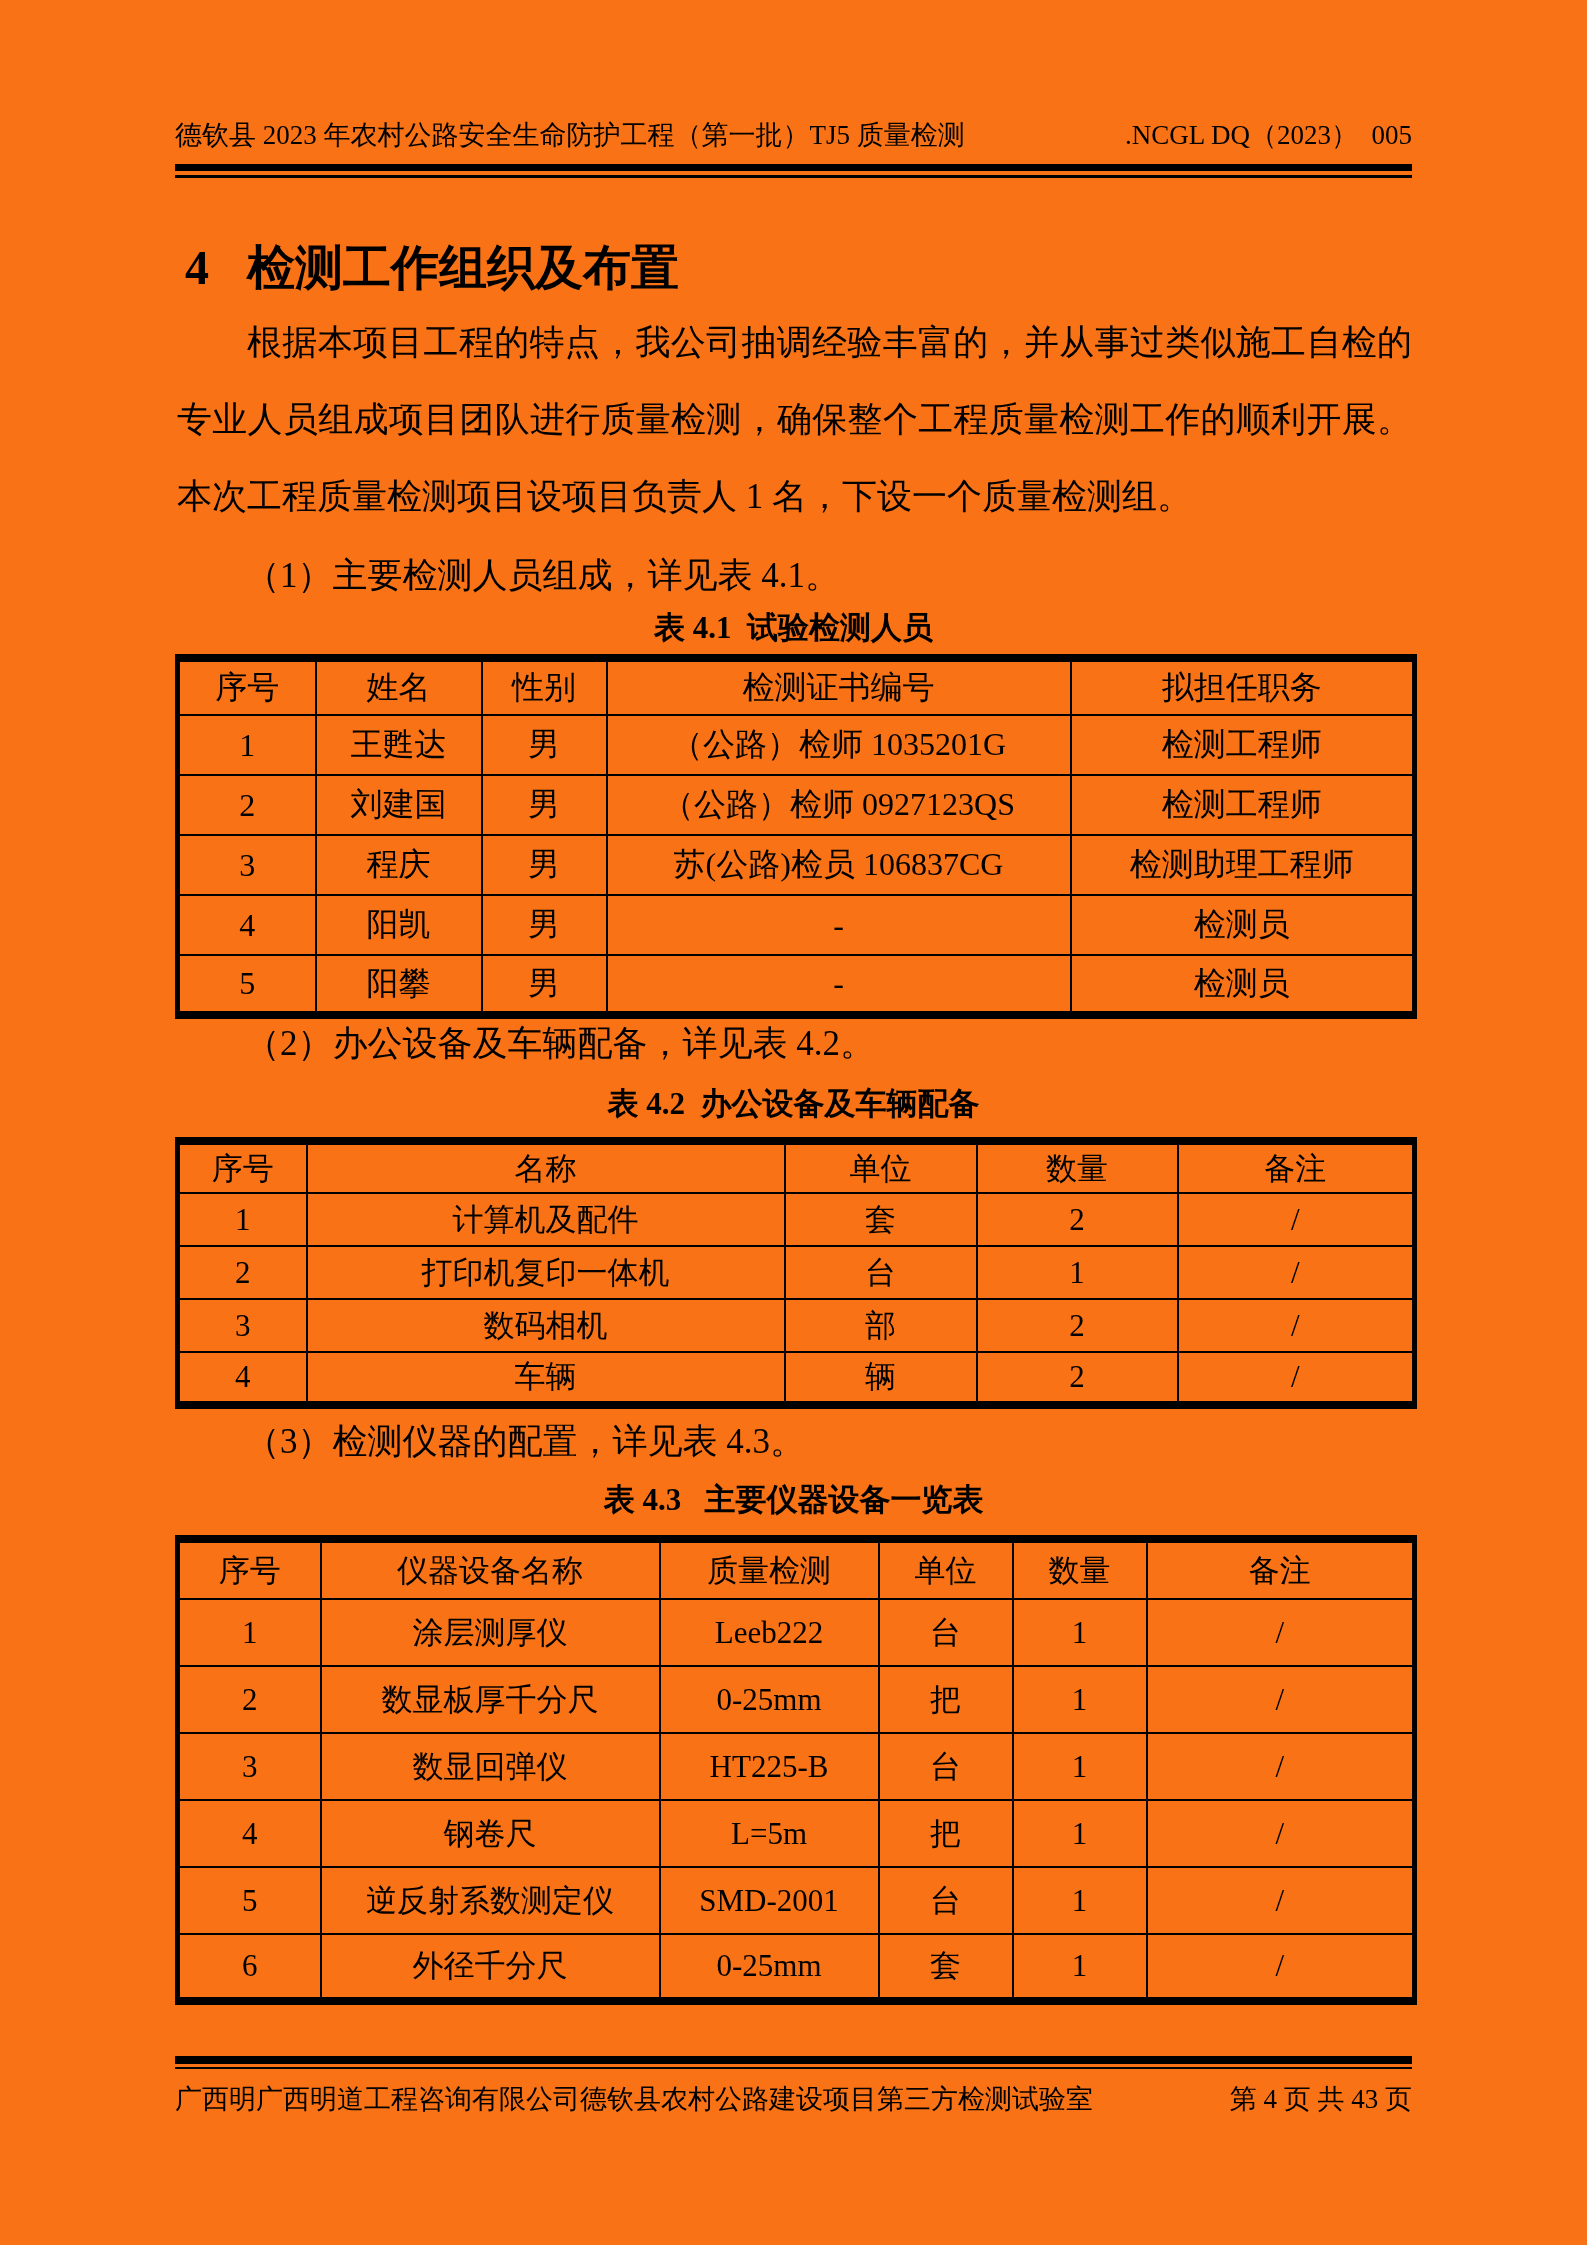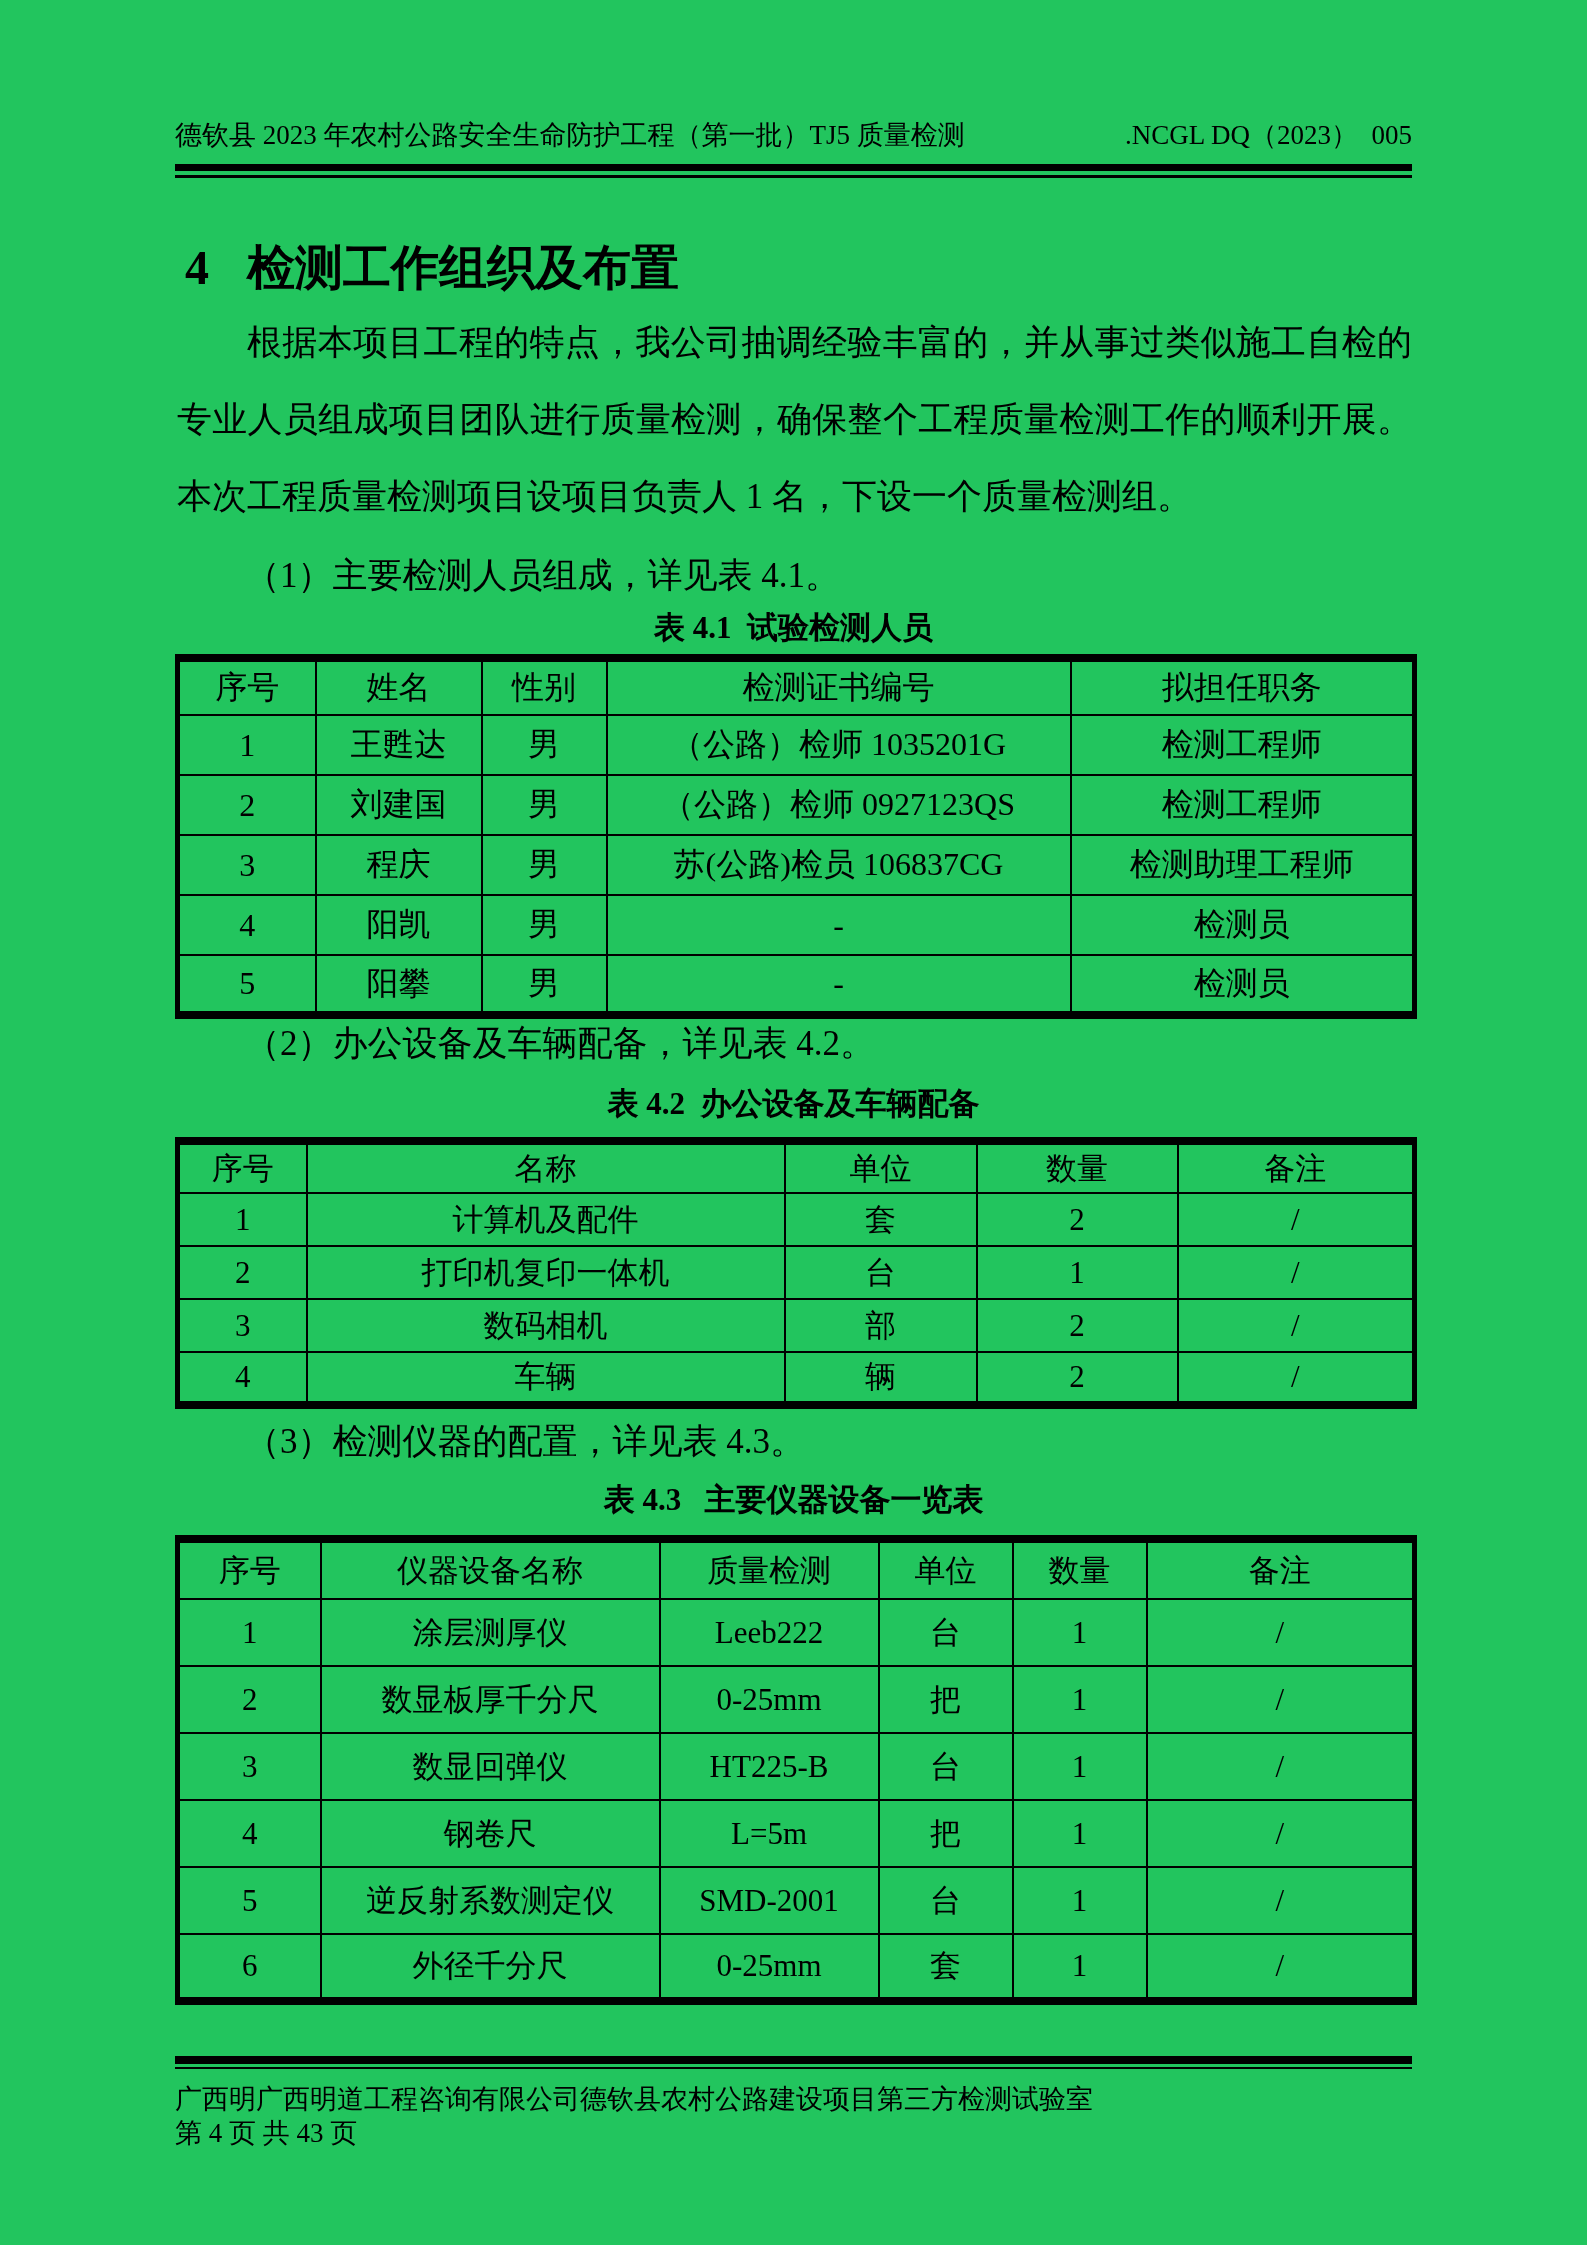--- a/index.html
+++ b/index.html
@@ -1,16 +1,16 @@
 <!DOCTYPE html>
 <html><head>
 <meta charset="utf-8">
 <style>
   html,body{margin:0;padding:0;background:#fff;}
-  .page{position:relative;width:1587px;height:2245px;background:#22c55e;
+  .page{position:relative;width:1587px;height:2245px;background:#f97316;
         font-family:"Liberation Serif","DejaVu Serif",serif;color:#000;overflow:hidden;}
   .content{position:absolute;left:175px;top:0;width:1237px;}
 
   
   .doc-header{display:flex;justify-content:space-between;align-items:flex-end;
               margin-top:118px;font-size:27px;line-height:34px;white-space:pre;}
   .rule-thick{margin-top:12px;height:7px;background:#000;}
   .rule-thin{margin-top:4px;height:3px;background:#000;}
 
   
@@ -31,21 +31,21 @@
   .t41 tr{height:60px;} .t41 tr.hd{height:57px;}
   .t42 tr{height:53px;} .t42 tr.hd{height:52px;}
   .t43 tr{height:67px;} .t43 tr.hd{height:60px;}
   .t42 td,.t42 th,.t43 td,.t43 th{font-size:31px;}
 
   
   .doc-footer{position:absolute;left:175px;width:1237px;top:2056px;}
   .doc-footer .bar{height:8px;background:#000;}
   .doc-footer .thin{height:2px;background:#000;margin-top:3px;}
   .footer-row{display:flex;justify-content:space-between;margin-top:13px;
-              font-size:27px;line-height:34px;white-space:pre;flex-direction:column;}
+              font-size:27px;line-height:34px;white-space:pre;}
 </style>
 </head>
 <body>
 
 <div class="page">
   <div class="content">
 
     <div class="doc-header">
       <span>德钦县 2023 年农村公路安全生命防护工程（第一批）TJ5 质量检测</span>
       <span>.NCGL DQ（2023）  005</span>

